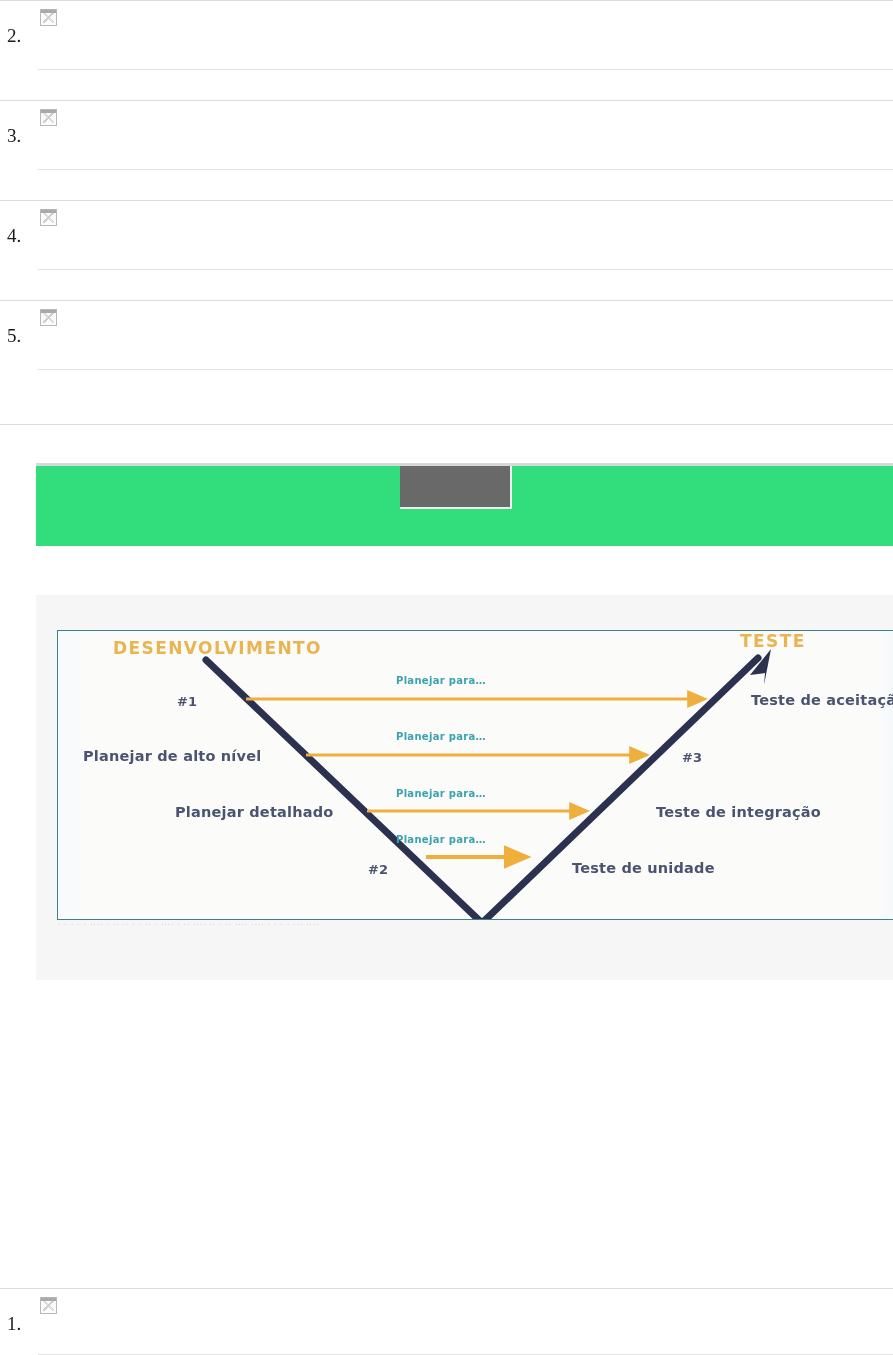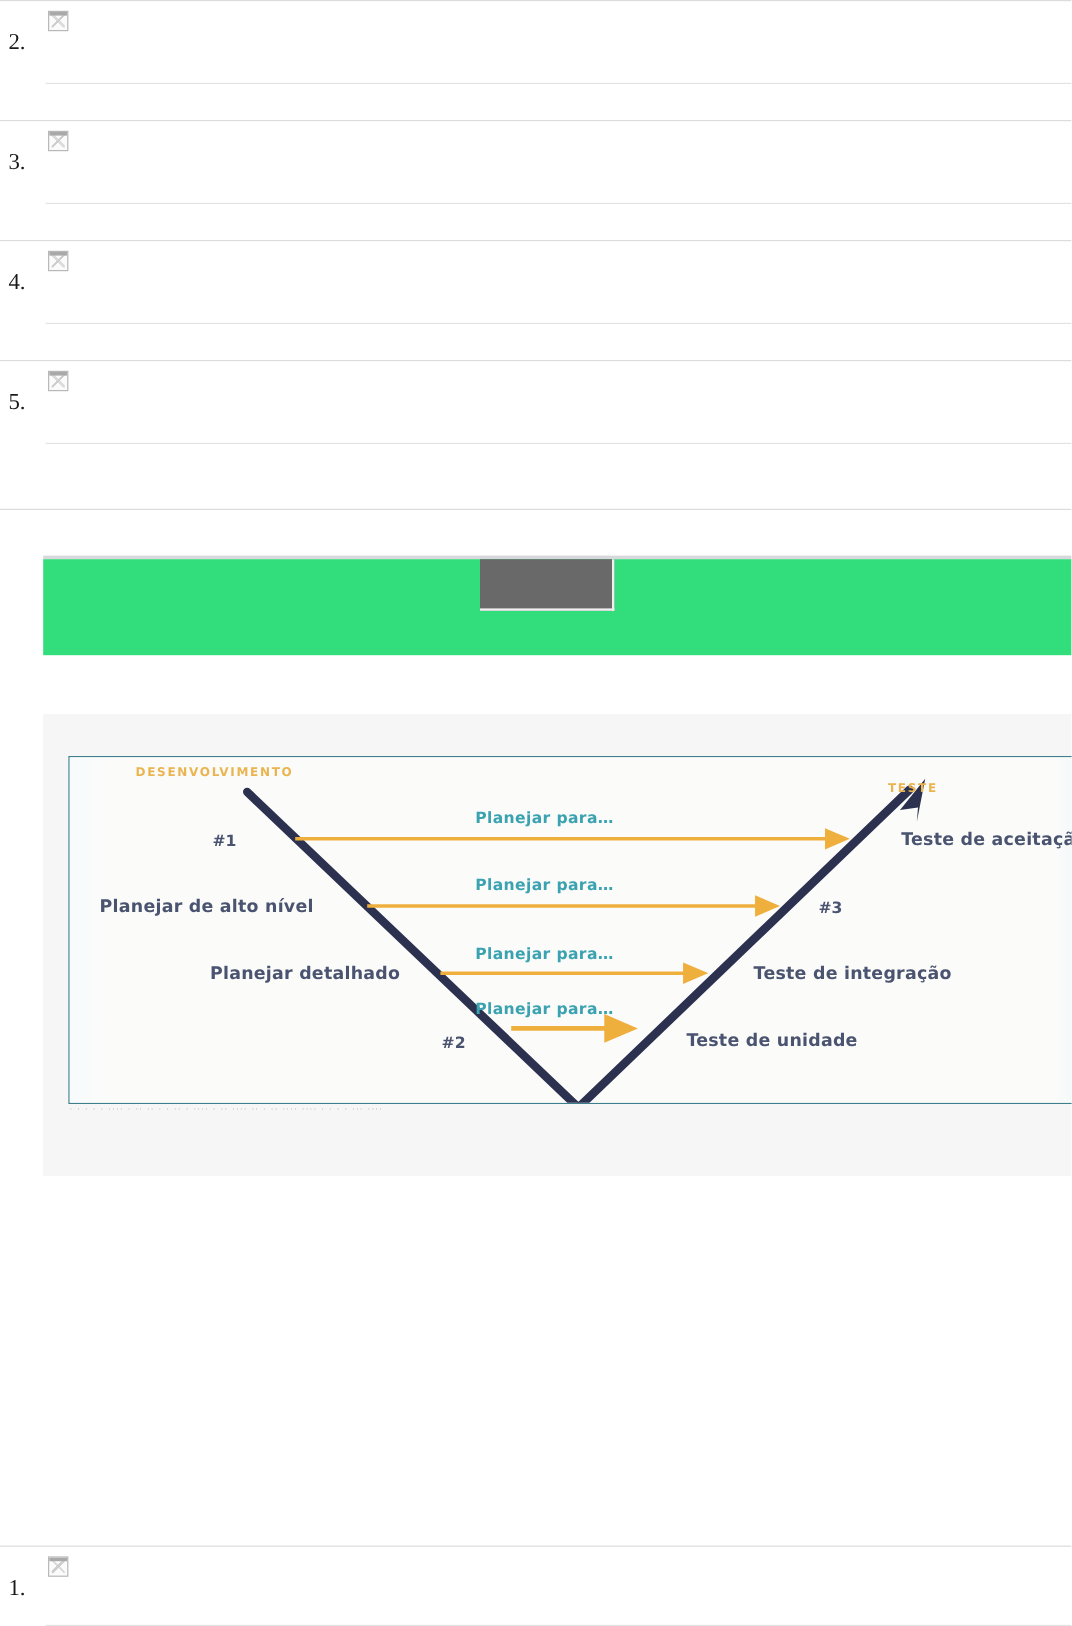--- a/index.html
+++ b/index.html
@@ -135,35 +135,35 @@
   }
   .vm-label {
     position: absolute;
     font-family: "DejaVu Sans", sans-serif;
     font-weight: bold;
     white-space: nowrap;
     line-height: 1;
   }
   .lbl-phase {
     color: #eab550;
-    font-size: 10px;
+    font-size: 17px;
     letter-spacing: 1.4px;
   }
   .lbl-stage {
     color: #4a5470;
     font-size: 14.5px;
     letter-spacing: 0.2px;
   }
   .lbl-marker {
     color: #4a5470;
     font-size: 13px;
   }
   .lbl-plan {
     color: #3aa2b0;
-    font-size: 13px;
+    font-size: 10px;
     letter-spacing: 0.3px;
   }
   .figure-caption-strip {
     position: absolute;
     left: 22px;
     top: 326px;
     width: 834px;
     height: 9px;
     overflow: hidden;
     font-family: "DejaVu Sans", sans-serif;
@@ -225,31 +225,31 @@
       <path d="M424,292 L700,27" stroke="#2c3150" stroke-width="7" fill="none" stroke-linecap="round"></path>
       <path d="M713,18 L692,44 L707,42 L706,54 z" fill="#2c3150"></path>
 
       <line x1="188" y1="68" x2="646" y2="68" stroke="#efaf3c" stroke-width="3" marker-end="url(#arrowOrange)"></line>
       <line x1="248" y1="124" x2="588" y2="124" stroke="#efaf3c" stroke-width="3" marker-end="url(#arrowOrange)"></line>
       <line x1="309" y1="180" x2="528" y2="180" stroke="#efaf3c" stroke-width="3" marker-end="url(#arrowOrange)"></line>
       <line x1="368" y1="226" x2="468" y2="226" stroke="#efaf3c" stroke-width="4" marker-end="url(#arrowOrange)"></line>
     </svg>
 
     <div class="vm-label lbl-phase" style="left:55px;top:9px;">DESENVOLVIMENTO</div>
-    <div class="vm-label lbl-phase" style="left:682px;top:22px;">TESTE</div>
+    <div class="vm-label lbl-phase" style="left:682px;top:2px;">TESTE</div>
 
     <div class="vm-label lbl-marker" style="left:119px;top:64px;">#1</div>
     <div class="vm-label lbl-marker" style="left:310px;top:232px;">#2</div>
     <div class="vm-label lbl-marker" style="left:624px;top:120px;">#3</div>
 
     <div class="vm-label lbl-stage" style="left:25px;top:118px;">Planejar de alto nível</div>
     <div class="vm-label lbl-stage" style="left:117px;top:174px;">Planejar detalhado</div>
 
     <div class="vm-label lbl-stage" style="left:693px;top:62px;">Teste de aceitação</div>
-    <div class="vm-label lbl-stage" style="left:570px;top:174px;">Teste de integração</div>
+    <div class="vm-label lbl-stage" style="left:598px;top:174px;">Teste de integração</div>
     <div class="vm-label lbl-stage" style="left:514px;top:230px;">Teste de unidade</div>
 
     <div class="vm-label lbl-plan" style="left:338px;top:45px;">Planejar para…</div>
     <div class="vm-label lbl-plan" style="left:338px;top:101px;">Planejar para…</div>
     <div class="vm-label lbl-plan" style="left:338px;top:158px;">Planejar para…</div>
     <div class="vm-label lbl-plan" style="left:338px;top:204px;">Planejar para…</div>
   </div>
 
   <div class="figure-caption-strip">· · ·  ·  ·   ···· ·     ·· ··  ·   ·      ··  ·  ····  ·  ··    ····      ··        ·      ··  ····  ···· ·  ·  ·    · ···   ····</div>
 </div>

